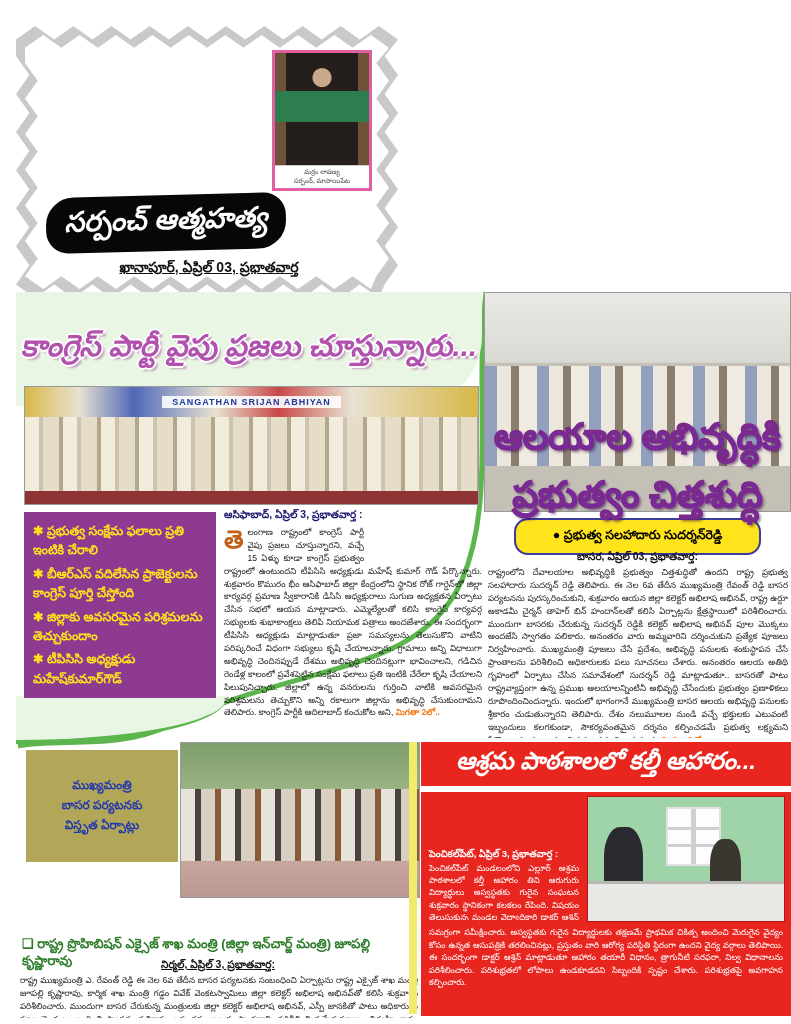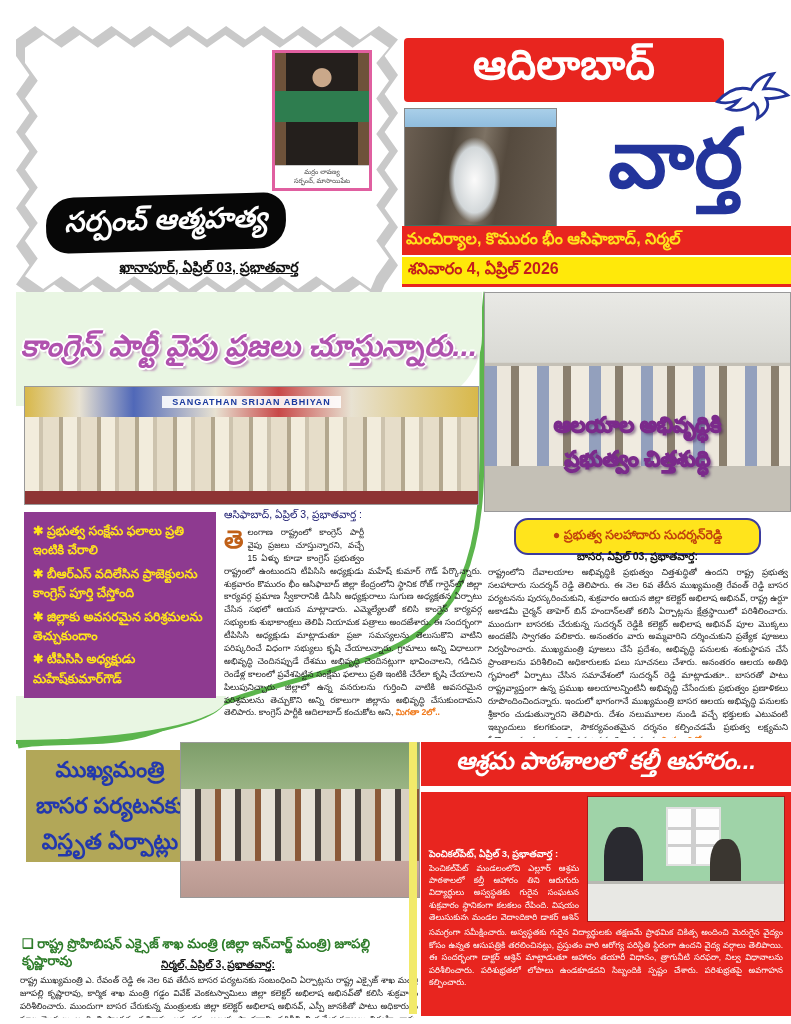--- a/index.html
+++ b/index.html
@@ -71,51 +71,51 @@
   .stage-carpet{height:15px;background:#8e3434;}
   .inset-photo{position:absolute;left:346px;top:391px;width:141px;height:141px;border-radius:50%;
     border:4px solid #fff;box-shadow:0 0 0 1px #bbb;overflow:hidden;
     background:radial-gradient(circle at 50% 42%, #efe8d8 0 34%, #cfc6b2 62%, #a89c84 100%);}
   .inset-banner{margin-top:16px;text-align:center;color:#fff;font-size:8px;font-weight:bold;
     background:rgba(80,110,190,.85);padding:2px 0;letter-spacing:1px;}
   .purple-box{position:absolute;left:24px;top:512px;width:192px;height:186px;background:#8e3a90;
     padding:10px 9px;overflow:hidden;}
   .purple-box div{color:#ffe41c;font-size:12.5px;font-weight:bold;line-height:1.55;margin-bottom:4px;}
   .mid-article{position:absolute;left:224px;top:508px;width:258px;height:228px;overflow:hidden;}
-  .mid-dateline{font-weight:normal;font-size:10.5px;color:#1a1a6e;margin-bottom:3px;}
+  .mid-dateline{font-weight:bold;font-size:10.5px;color:#1a1a6e;margin-bottom:3px;}
   .mid-body{font-size:8.6px;line-height:1.5;text-align:justify;color:#1c1c1c;}
   .drop-cap{float:left;font-size:25px;font-weight:bold;color:#c06018;line-height:1;margin:1px 4px 0 0;}
   .circle-spacer{float:right;width:118px;height:26px;}
   .more{color:#f07818;font-weight:bold;}
 
   
   .temple{position:absolute;left:484px;top:292px;width:307px;height:450px;}
   .temple-photo{position:absolute;left:0;top:0;width:307px;height:220px;border:1px solid #999;
     background-color:#c4c0b6;
     background-image:
       linear-gradient(180deg,#e9e9e5 0%,#d9d9d4 100%),
       repeating-linear-gradient(90deg,#93a0bd 0 12px,#ece7dc 12px 26px,#8a7f6e 26px 34px,#f0ebe0 34px 52px);
     background-size:100% 32%,100% 46%;background-position:0 0,0 62%;background-repeat:no-repeat;}
   .temple-headline{position:absolute;left:0;top:116px;width:307px;text-align:center;z-index:2;
-    font-size:21px;font-weight:bold;color:#6d28d9;line-height:1.6;white-space:pre-line;
+    font-size:36px;font-weight:bold;color:#6d28d9;line-height:1.6;white-space:pre-line;
     -webkit-text-stroke:1.2px #7b2a8b;
     text-shadow:2px 2px 3px rgba(60,20,80,.65);}
   .kicker-pill{position:absolute;left:30px;top:226px;width:247px;height:37px;background:#ffe41c;
-    border:2px solid #3b3b9e;border-radius:14px;color:#c2410c;font-weight:bold;font-size:12.5px;
+    border:2px solid #3b3b9e;border-radius:14px;color:#000000;font-weight:bold;font-size:12.5px;
     display:flex;align-items:center;justify-content:center;overflow:hidden;white-space:nowrap;}
   .temple-dateline{position:absolute;left:0;top:258px;width:307px;text-align:center;
     font-weight:bold;font-size:10.5px;color:#111;}
   .temple-body{position:absolute;left:4px;top:274px;width:300px;height:172px;
     font-size:8.6px;line-height:1.5;text-align:justify;color:#1c1c1c;overflow:hidden;}
 
   
   .cm{position:absolute;left:16px;top:742px;width:404px;height:278px;}
-  .olive-box{position:absolute;left:10px;top:8px;width:168px;height:112px;background:#b2a758;
+  .olive-box{position:absolute;left:10px;top:8px;width:152px;height:112px;background:#b2a758;
     display:flex;align-items:center;justify-content:center;text-align:center;
-    color:#2338ad;font-size:22px;font-weight:bold;line-height:1.65;white-space:pre-line;overflow:hidden;}
+    color:#2338ad;font-size:12px;font-weight:bold;line-height:1.65;white-space:pre-line;overflow:hidden;}
   .cm-photo{position:absolute;left:164px;top:0;width:240px;height:156px;border:1px solid #999;
     background-color:#b9b3a8;
     background-image:
       linear-gradient(180deg,#7e9e6a 0%,#9ab484 100%),
       repeating-linear-gradient(90deg,#e8e3d8 0 14px,#4a4440 14px 20px,#d8d0c2 20px 34px,#8a5a3a 34px 40px),
       linear-gradient(180deg,#c9a8a0,#b89890);
     background-size:100% 30%,100% 48%,100% 26%;background-position:0 0,0 55%,0 100%;background-repeat:no-repeat;}
   .cm-bullet1{position:absolute;left:6px;top:126px;width:154px;color:#2e7d2a;font-weight:bold;
     font-size:12.5px;line-height:1.6;}
   .cm-bullet2{position:absolute;left:6px;top:194px;width:396px;color:#2e7d2a;font-weight:bold;
@@ -166,34 +166,20 @@
         <div class="sarpanch-photo"></div>
         <div class="sb-caption">మర్రం లావణ్య
 సర్పంచ్, మాసాయిపేట</div>
       </div>
       <div class="sb-head">సర్పంచ్ ఆత్మహత్య</div>
       <div class="sb-dateline">ఖానాపూర్, ఏప్రిల్ 03, ప్రభాతవార్త</div>
       <div class="sb-body">నిర్మల్ జిల్లా కడెం మండలం మాసాయిపేట గ్రామ సర్పంచ్ మర్రం లావణ్య (29) శుక్రవారం పురుగుల మందు సేవించి ఆత్మహత్య చేసుకున్న ఘటన మండలంలో తీవ్ర విషాదాన్ని నింపింది. కుటుంబ సభ్యుల కథనం ప్రకారం.. లావణ్య గుర్తు తెలియని పురుగుల మందు సేవించడాన్ని గమనించిన కుటుంబ సభ్యులు, ఆమె పరిస్థితి ఆందోళనకరంగా మారడంతో ఆమెను ఖానాపూర్ ప్రభుత్వ ఆసుపత్రికి తరలించారు. అయితే మార్గమధ్యలో వీరు అదుపుతప్పి నిలిచి ఉండిన ట్రాక్టర్ ను ఢీకొట్టింది. ఈ ప్రమాదంలో కాలు విరగడంతో, వెంటనే ఆమెను మరో వాహనంలో ఆసుపత్రికి తరలించారు. వైద్యులు ఆమె అప్పటికే మృతి చెందినట్లు ధృవీకరించారు. మృతురాలికి ఒక కుమార్తె, ఒక కుమారుడు ఉన్నారు. కేవలం మూడు నెలల క్రితమే మాసాయిపేట సర్పంచ్‌గా లావణ్య భారీ మెజారిటీతో ఎన్నికయ్యారు. ఆమె ఆత్మహత్యకు గల కారణాలు ఇంకా తెలియలేదు. కడెం ఎస్సై పి. సాయికిరణ్ కేసు నమోదు చేసి దర్యాప్తు చేస్తున్నారు. సర్పంచ్ లావణ్య మృతి పట్ల కడెం మండల సర్పంచుల ఫోరం అధ్యక్షుడు జోస్పల చంద్రశేఖర్ గుప్త, వివిధ గ్రామాల ప్రజాప్రతినిధులు తీవ్ర సంతాపం వ్యక్తం చేశారు.</div>
     </div>
   </div>
 
-  <div class="masthead">
-    <div class="mast-red">
-      <span>ఆదిలాబాద్</span>
-    </div>
-    <svg class="dove" viewBox="0 0 100 70">
-      <path d="M8 42 Q28 20 50 27 Q58 10 78 7 Q70 18 66 26 Q86 24 96 34 Q80 39 69 38 Q76 52 58 63 Q61 50 53 44 Q39 57 21 51 Q31 46 35 40 Q20 46 8 42 Z" fill="#ffffff" stroke="#23349b" stroke-width="3.5"></path>
-    </svg>
-    <div class="waterfall-photo"></div>
-    <div class="vartha">వార్త</div>
-    <div class="vartha-underline"></div>
-    <div class="vartha-redrule"></div>
-    <div class="districts">మంచిర్యాల, కొమురం భీం ఆసిఫాబాద్, నిర్మల్</div>
-    <div class="dateband">శనివారం 4, ఏప్రిల్ 2026</div>
-  </div>
 
   <svg class="swoosh-svg" viewBox="0 0 791 1024">
     <path d="M486,292 C474,400 496,500 462,580 C420,676 300,662 168,726 C118,750 58,738 18,746" fill="none" stroke="#5cb54d" stroke-width="5"></path>
   </svg>
   <div class="mint-tail"></div>
 
   <div class="green-panel">
     <span class="congress-headline">కాంగ్రెస్ పార్టీ వైపు ప్రజలు చూస్తున్నారు...</span>
   </div>
 

